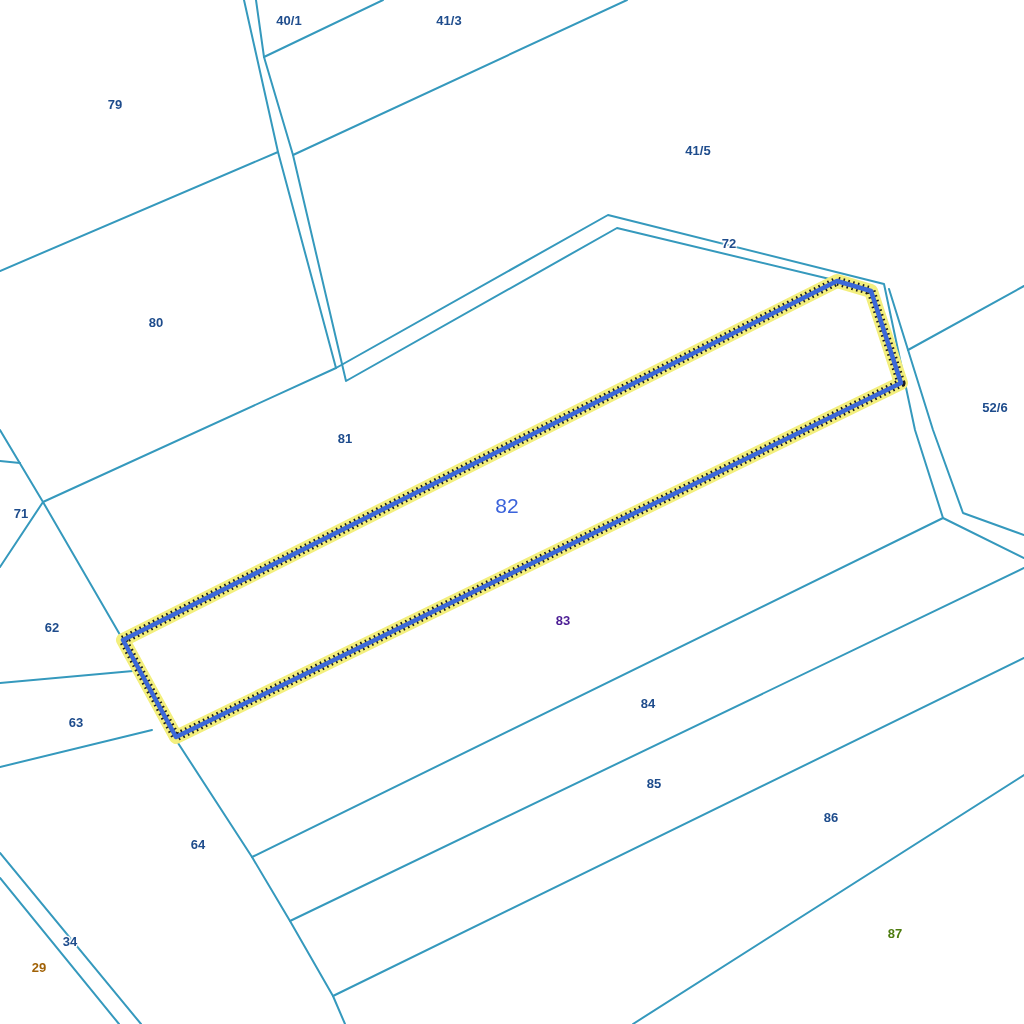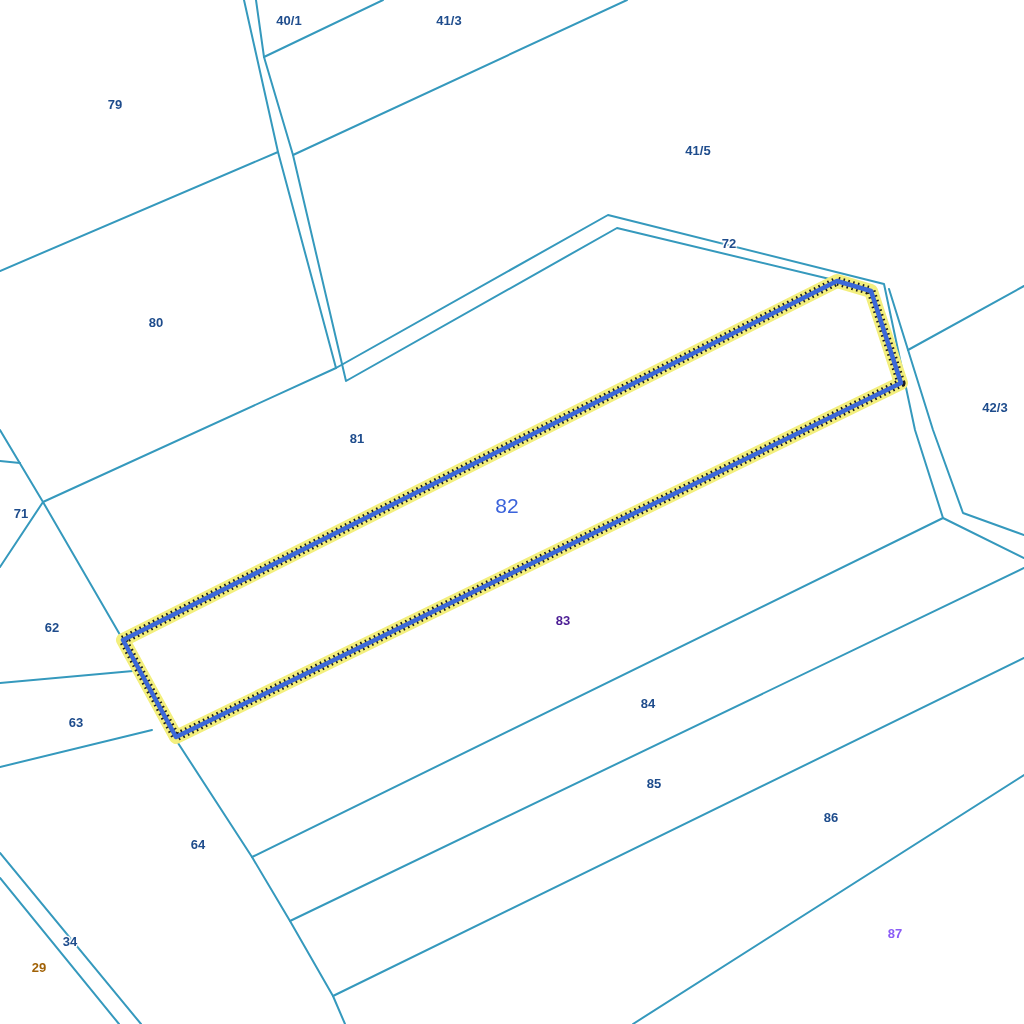--- a/index.html
+++ b/index.html
@@ -73,28 +73,28 @@
         <polygon points="123,640 837,281 871,291 901,383 176,737" fill="none" stroke="#3c68d8" stroke-width="4.5" stroke-linejoin="round" stroke-linecap="round"></polygon>
       </g>
     </svg>
   <div id="labels" class="labels-layer">
       <div class="parcel-label" style="left: 115px; top: 104px; color: rgb(30, 76, 140);">79</div>
       <div class="parcel-label" style="left: 289px; top: 20px; color: rgb(30, 76, 140);">40/1</div>
       <div class="parcel-label" style="left: 449px; top: 20px; color: rgb(30, 76, 140);">41/3</div>
       <div class="parcel-label" style="left: 698px; top: 150px; color: rgb(30, 76, 140);">41/5</div>
       <div class="parcel-label" style="left: 729px; top: 243px; color: rgb(30, 76, 140);">72</div>
       <div class="parcel-label" style="left: 156px; top: 322px; color: rgb(30, 76, 140);">80</div>
-      <div class="parcel-label" style="left: 995px; top: 407px; color: rgb(30, 76, 140);">42/3</div>
-      <div class="parcel-label" style="left: 345px; top: 438px; color: rgb(30, 76, 140); margin-left: 12px;">81</div>
+      <div class="parcel-label" style="left: 995px; top: 407px; color: rgb(30, 76, 140);">52/6</div>
+      <div class="parcel-label" style="left: 345px; top: 438px; color: rgb(30, 76, 140);">81</div>
       <div class="parcel-label" style="left: 21px; top: 513px; color: rgb(30, 76, 140);">71</div>
       <div class="parcel-label" style="left: 52px; top: 627px; color: rgb(30, 76, 140);">62</div>
       <div class="parcel-label" style="left: 563px; top: 620px; color: #4c1d95;">83</div>
       <div class="parcel-label" style="left: 640px; top: 703px; color: rgb(30, 76, 140); margin-left: 8px;">84</div>
       <div class="parcel-label" style="left: 76px; top: 722px; color: rgb(30, 76, 140);">63</div>
       <div class="parcel-label" style="left: 654px; top: 783px; color: rgb(30, 76, 140);">85</div>
       <div class="parcel-label" style="left: 831px; top: 817px; color: rgb(30, 76, 140);">86</div>
       <div class="parcel-label" style="left: 162px; top: 844px; color: rgb(30, 76, 140); margin-left: 36px;">64</div>
-      <div class="parcel-label" style="left: 895px; top: 933px; color: #8b5cf6;">87</div>
+      <div class="parcel-label" style="left: 895px; top: 933px; color: #4d7c0f;">87</div>
       <div class="parcel-label" style="left: 70px; top: 941px; color: rgb(30, 76, 140);">34</div>
       <div class="parcel-label" style="left: 39px; top: 967px; color: #a16207;">29</div>
       <div class="parcel-label selected" style="left: 507px; top: 506px; color: rgb(59, 99, 219);">82</div>
     </div>
 </div>
 
 </body></html>

